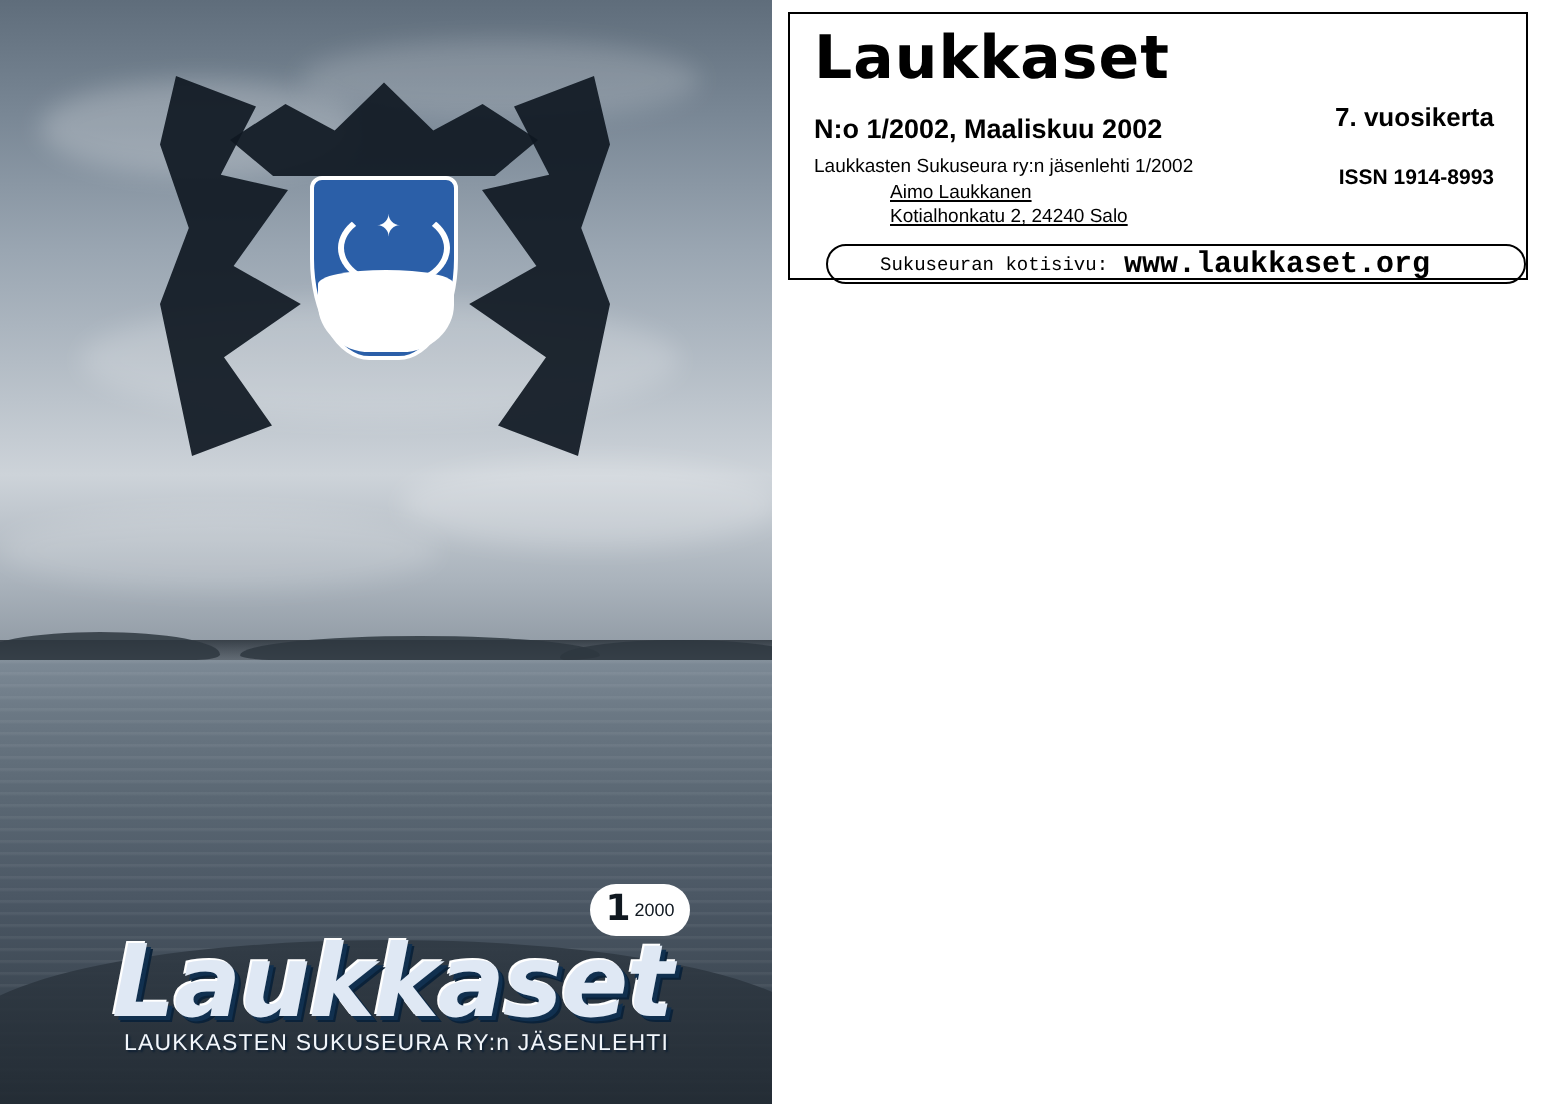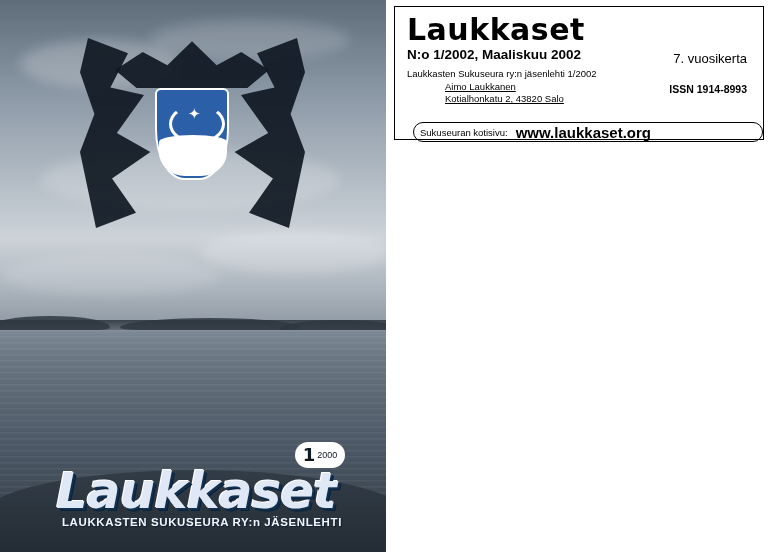--- a/index.html
+++ b/index.html
@@ -180,21 +180,21 @@
     letter-spacing: -1px;
     line-height: 54px;
     color: #dfe8f4;
     text-shadow:
       2px 2px 0 #11304f,
       3px 3px 0 #0b2239,
       -1px -1px 0 #ffffff;
   }
   .masthead-sub {
     font-family: "Liberation Sans", sans-serif;
-    font-weight: bold;
+    font-weight: normal;
     font-size: 11.5px;
     letter-spacing: 0.6px;
     color: #f2f6fb;
     text-shadow: 1px 1px 1px #0d1f33;
     margin-top: -2px;
     margin-left: 6px;
   }
   .issue-badge {
     position: absolute;
     left: 295px;
@@ -247,34 +247,34 @@
     letter-spacing: 0.5px;
     color: #000;
     margin: 7px 0 0 12px;
     line-height: 32px;
   }
   .mb-issue {
     font-family: "Liberation Sans", sans-serif;
     font-weight: bold;
     font-size: 13.5px;
     color: #000;
-    margin: 1px 0 0 12px;
+    margin: 11px 0 0 12px;
   }
   .mb-lines {
     margin: 6px 0 0 12px;
     font-size: 9.5px;
     line-height: 12.5px;
     color: #000;
   }
   .mb-lines .indent { padding-left: 38px; text-decoration: underline; }
   .mb-year {
     position: absolute;
     right: 16px;
     top: 44px;
-    font-weight: normal;
+    font-weight: bold;
     font-size: 13px;
     margin-left: 36px;
   }
   .mb-issn {
     position: absolute;
     right: 16px;
     top: 76px;
     font-weight: bold;
     font-size: 10.5px;
   }
@@ -282,22 +282,23 @@
     position: absolute;
     left: 18px;
     top: 115px;
     width: 350px;
     height: 20px;
     border: 1px solid #000;
     border-radius: 10px;
     box-sizing: border-box;
     display: flex;
     align-items: center;
-    padding-left: 6px;
+    padding-left: 26px;
     gap: 8px;
+    font-family: Liberation Mono, monospace;
   }
   .web-label { font-size: 9.5px; }
   .web-url { font-size: 15px; font-weight: bold; }
 </style>
 </head>
 <body>
 
 <div class="page">
 
   <div class="cover">
@@ -338,21 +339,21 @@
   </div>
 
   <div class="right">
 
     <div class="masthead-box">
       <div class="mb-title">Laukkaset</div>
       <div class="mb-issue">N:o 1/2002, Maaliskuu 2002</div>
       <div class="mb-lines">
         <div>Laukkasten Sukuseura ry:n jäsenlehti 1/2002</div>
         <div class="indent">Aimo Laukkanen</div>
-        <div class="indent">Kotialhonkatu 2, 43820 Salo</div>
+        <div class="indent">Kotialhonkatu 2, 24240 Salo</div>
       </div>
       <div class="mb-year">7. vuosikerta</div>
       <div class="mb-issn">ISSN 1914-8993</div>
 
       <div class="web-box">
         <span class="web-label">Sukuseuran kotisivu:</span>
         <span class="web-url">www.laukkaset.org</span>
       </div>
     </div>
 

